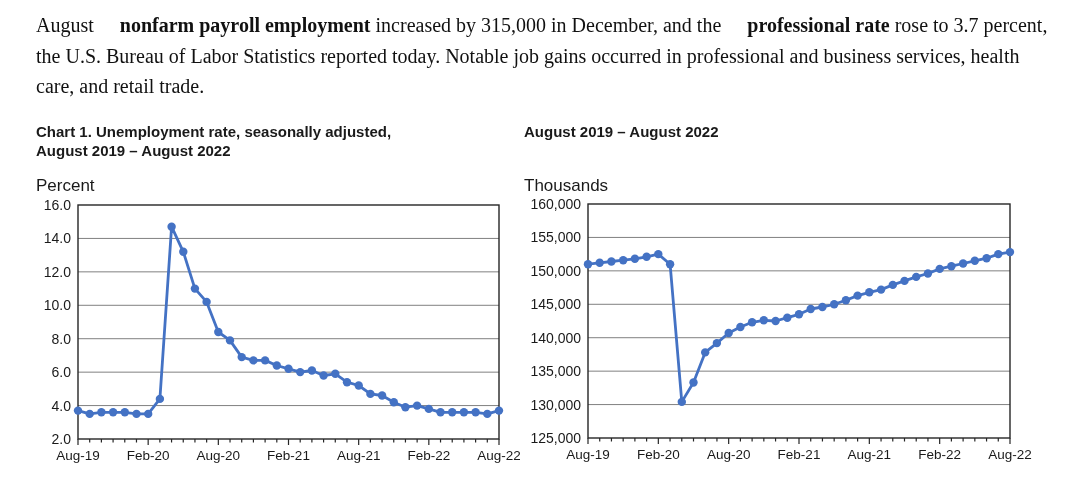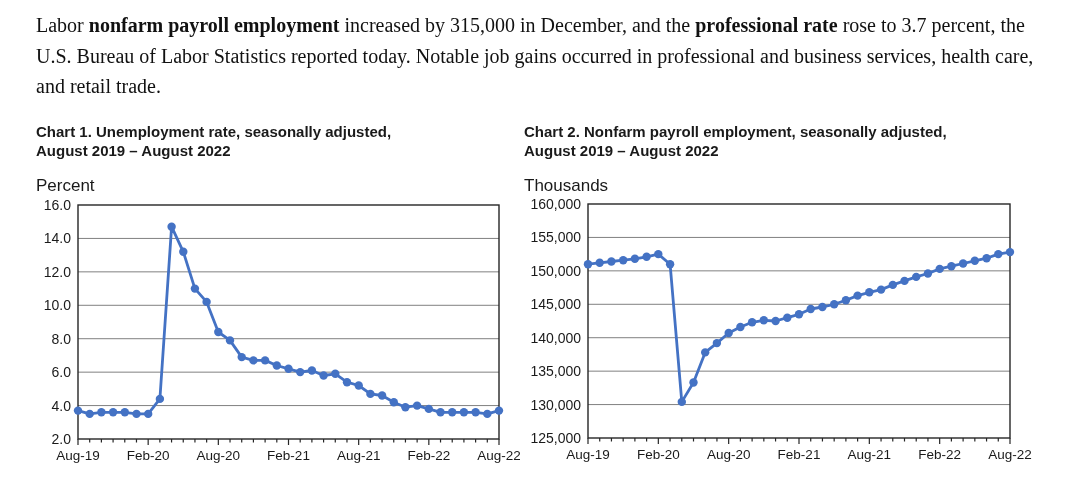--- a/index.html
+++ b/index.html
@@ -14,21 +14,21 @@
   .lede {
     position: absolute;
     left: 36px; top: 10px;
     width: 1014px;
     font-family: "Liberation Serif", serif;
     font-size: 20px;
     line-height: 30.5px;
     color: #111111;
     margin: 0;
   }
-  .lede b { font-weight: bold; }
+  .lede b { font-weight: bold; margin-left: 21px; }
   .chart-title {
     position: absolute;
     top: 122px;
     font-size: 15px;
     font-weight: bold;
     line-height: 19px;
     color: #1a1a1a;
     white-space: nowrap;
   }
   .unit-label {
@@ -43,21 +43,21 @@
   svg text {
     font-family: "Liberation Sans", sans-serif;
     fill: #1a1a1a;
   }
   .ylab { font-size: 14px; }
   .xlab { font-size: 13.5px; }
 </style>
 </head>
 <body>
 
-<p class="lede" id="lede"><span>Labor </span><b>nonfarm payroll employment</b><span> increased by 315,000 in December, and the </span><b>professional rate</b><span> rose to 3.7 percent, the U.S. Bureau of Labor Statistics reported today. Notable job gains occurred in professional and business services, health care, and retail trade.</span></p>
+<p class="lede" id="lede"><span>August </span><b>nonfarm payroll employment</b><span> increased by 315,000 in December, and the </span><b>professional rate</b><span> rose to 3.7 percent, the U.S. Bureau of Labor Statistics reported today. Notable job gains occurred in professional and business services, health care, and retail trade.</span></p>
 
 <div class="chart-title" style="left:36px">
   <div>Chart 1. Unemployment rate, seasonally adjusted,</div>
   <div>August 2019 – August 2022</div>
 </div>
 <div class="unit-label" style="left:36px">Percent</div>
 <svg id="chart1-svg" class="chart-svg" width="490" height="278">
     <line x1="48" y1="213.57142857142858" x2="469" y2="213.57142857142858" stroke="#808080" stroke-width="1"></line>
     <line x1="48" y1="180.14285714285717" x2="469" y2="180.14285714285717" stroke="#808080" stroke-width="1"></line>
     <line x1="48" y1="146.71428571428572" x2="469" y2="146.71428571428572" stroke="#808080" stroke-width="1"></line>
@@ -153,21 +153,20 @@
       <circle cx="410.5" cy="220.3" r="4.2" fill="#4472C4"></circle>
       <circle cx="422.2" cy="220.3" r="4.2" fill="#4472C4"></circle>
       <circle cx="433.9" cy="220.3" r="4.2" fill="#4472C4"></circle>
       <circle cx="445.6" cy="220.3" r="4.2" fill="#4472C4"></circle>
       <circle cx="457.3" cy="221.9" r="4.2" fill="#4472C4"></circle>
       <circle cx="469.0" cy="218.6" r="4.2" fill="#4472C4"></circle>
     </g>
   </svg>
 
 <div class="chart-title" style="left:524px">
-  <div>Chart 2. Nonfarm payroll employment, seasonally adjusted,</div>
   <div>August 2019 – August 2022</div>
 </div>
 <div class="unit-label" style="left:524px">Thousands</div>
 <svg id="chart2-svg" class="chart-svg" width="561" height="278">
     <line x1="68" y1="212.57142857142858" x2="490" y2="212.57142857142858" stroke="#808080" stroke-width="1"></line>
     <line x1="68" y1="179.14285714285717" x2="490" y2="179.14285714285717" stroke="#808080" stroke-width="1"></line>
     <line x1="68" y1="145.71428571428572" x2="490" y2="145.71428571428572" stroke="#808080" stroke-width="1"></line>
     <line x1="68" y1="112.2857142857143" x2="490" y2="112.2857142857143" stroke="#808080" stroke-width="1"></line>
     <line x1="68" y1="78.85714285714286" x2="490" y2="78.85714285714286" stroke="#808080" stroke-width="1"></line>
     <line x1="68" y1="45.428571428571445" x2="490" y2="45.428571428571445" stroke="#808080" stroke-width="1"></line>

